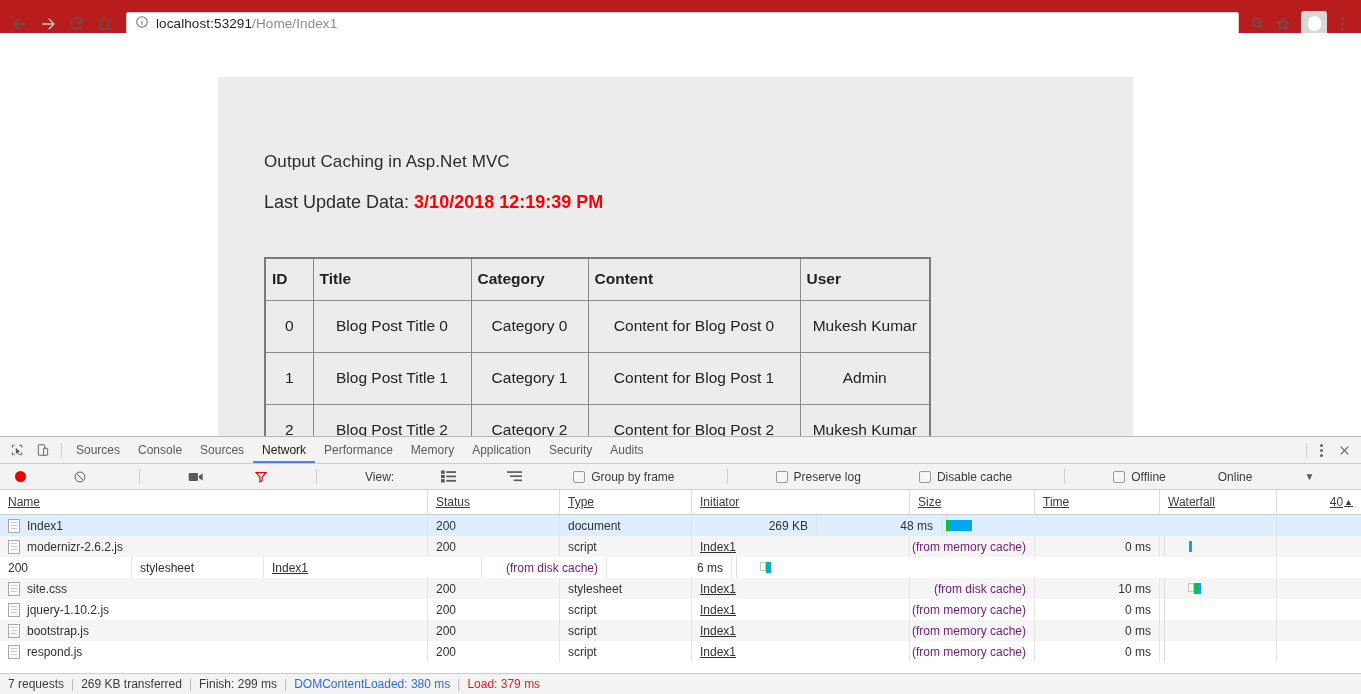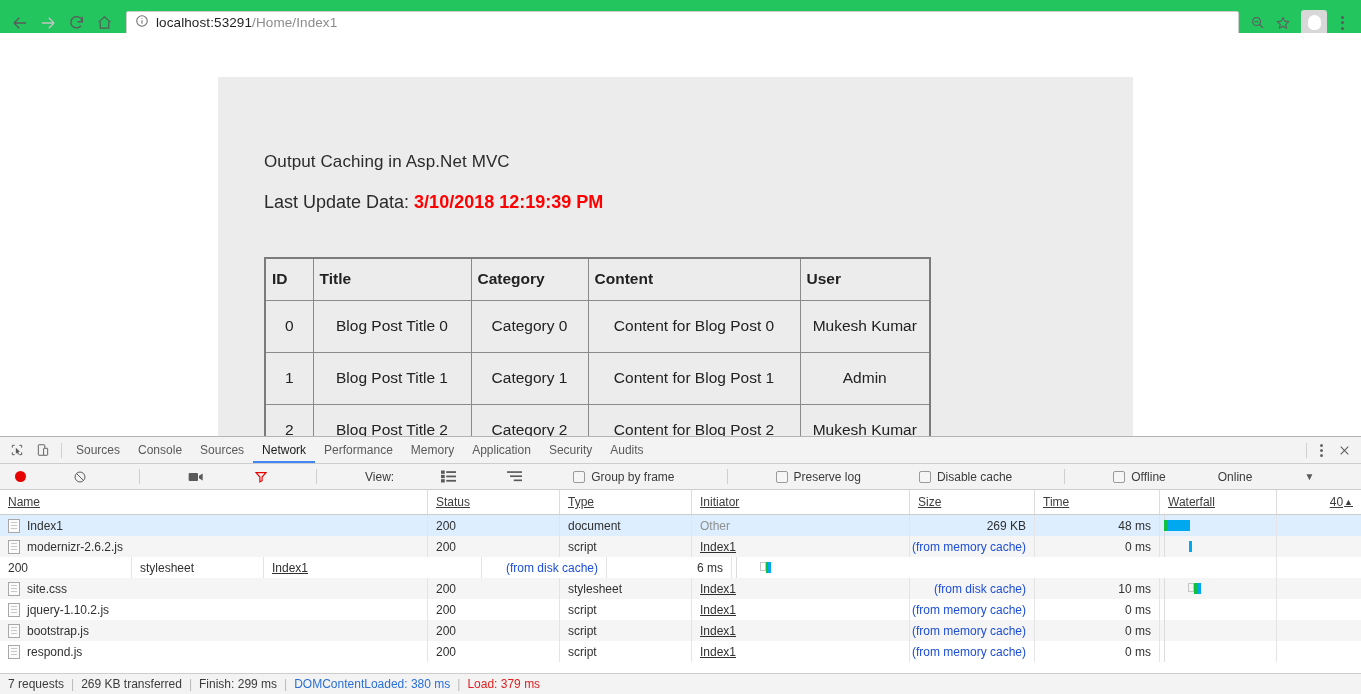--- a/index.html
+++ b/index.html
@@ -6,22 +6,22 @@
   html, body {
     width: 1361px; height: 694px;
     font-family: "Liberation Sans", sans-serif;
     background: #fff;
     overflow: hidden;
   }
 
   
   .browser-bar {
     height: 48px;
-    background: #22c55e;
-    border-bottom: 3px solid #a3a3a3;
+    background: #b91c1c;
+    border-bottom: 1px solid #a3a3a3;
     display: flex;
     align-items: center;
     padding: 0 6px;
     position: relative;
   }
   .nav-btn {
     width: 28px; height: 28px;
     display: flex; align-items: center; justify-content: center;
     color: #5a5a5a;
     flex: 0 0 auto;
@@ -277,21 +277,21 @@
     flex: 0 0 auto;
     position: relative;
   }
   .file-ico::after {
     content: "";
     position: absolute; left: 2px; top: 2px; right: 2px; bottom: 3px;
     background: repeating-linear-gradient(to bottom, #c9c9c9 0 1px, transparent 1px 3px);
   }
   .init-link { text-decoration: underline; color: #303030; cursor: pointer; }
   .muted { color: #909090; }
-  .gray-val { color: #1d4ed8; }
+  .gray-val { color: #701a75; }
 
   .wf-line {
     position: absolute;
     top: 0; bottom: 0;
     width: 1px;
     background: #dcdcdc;
   }
   .wf-bar { position: absolute; top: 5px; height: 11px; }
   .seg-conn { background: #0fbf3f; }
   .seg-dl { background: #00a8f0; }
@@ -541,23 +541,20 @@
 
   <div class="net-body">
 
     <div class="net-row sel">
       <div class="c-name">
           <span class="file-ico"></span>
           <span>Index1</span>
         </div>
       <div class="c-status">200</div>
       <div class="c-type">document</div>
-      <div class="c-init">
-          <span class="muted">Other</span>
-        </div>
       <div class="c-size">269 KB</div>
       <div class="c-time">48 ms</div>
       <div class="c-wf">
         <span class="wf-line" style="left:4px"></span>
         <span class="wf-bar seg-conn" style="left:4px;width:4px"></span>
         <span class="wf-bar seg-dl" style="left:8px;width:22px"></span>
       </div>
       <div class="c-40"></div>
     </div>
 

